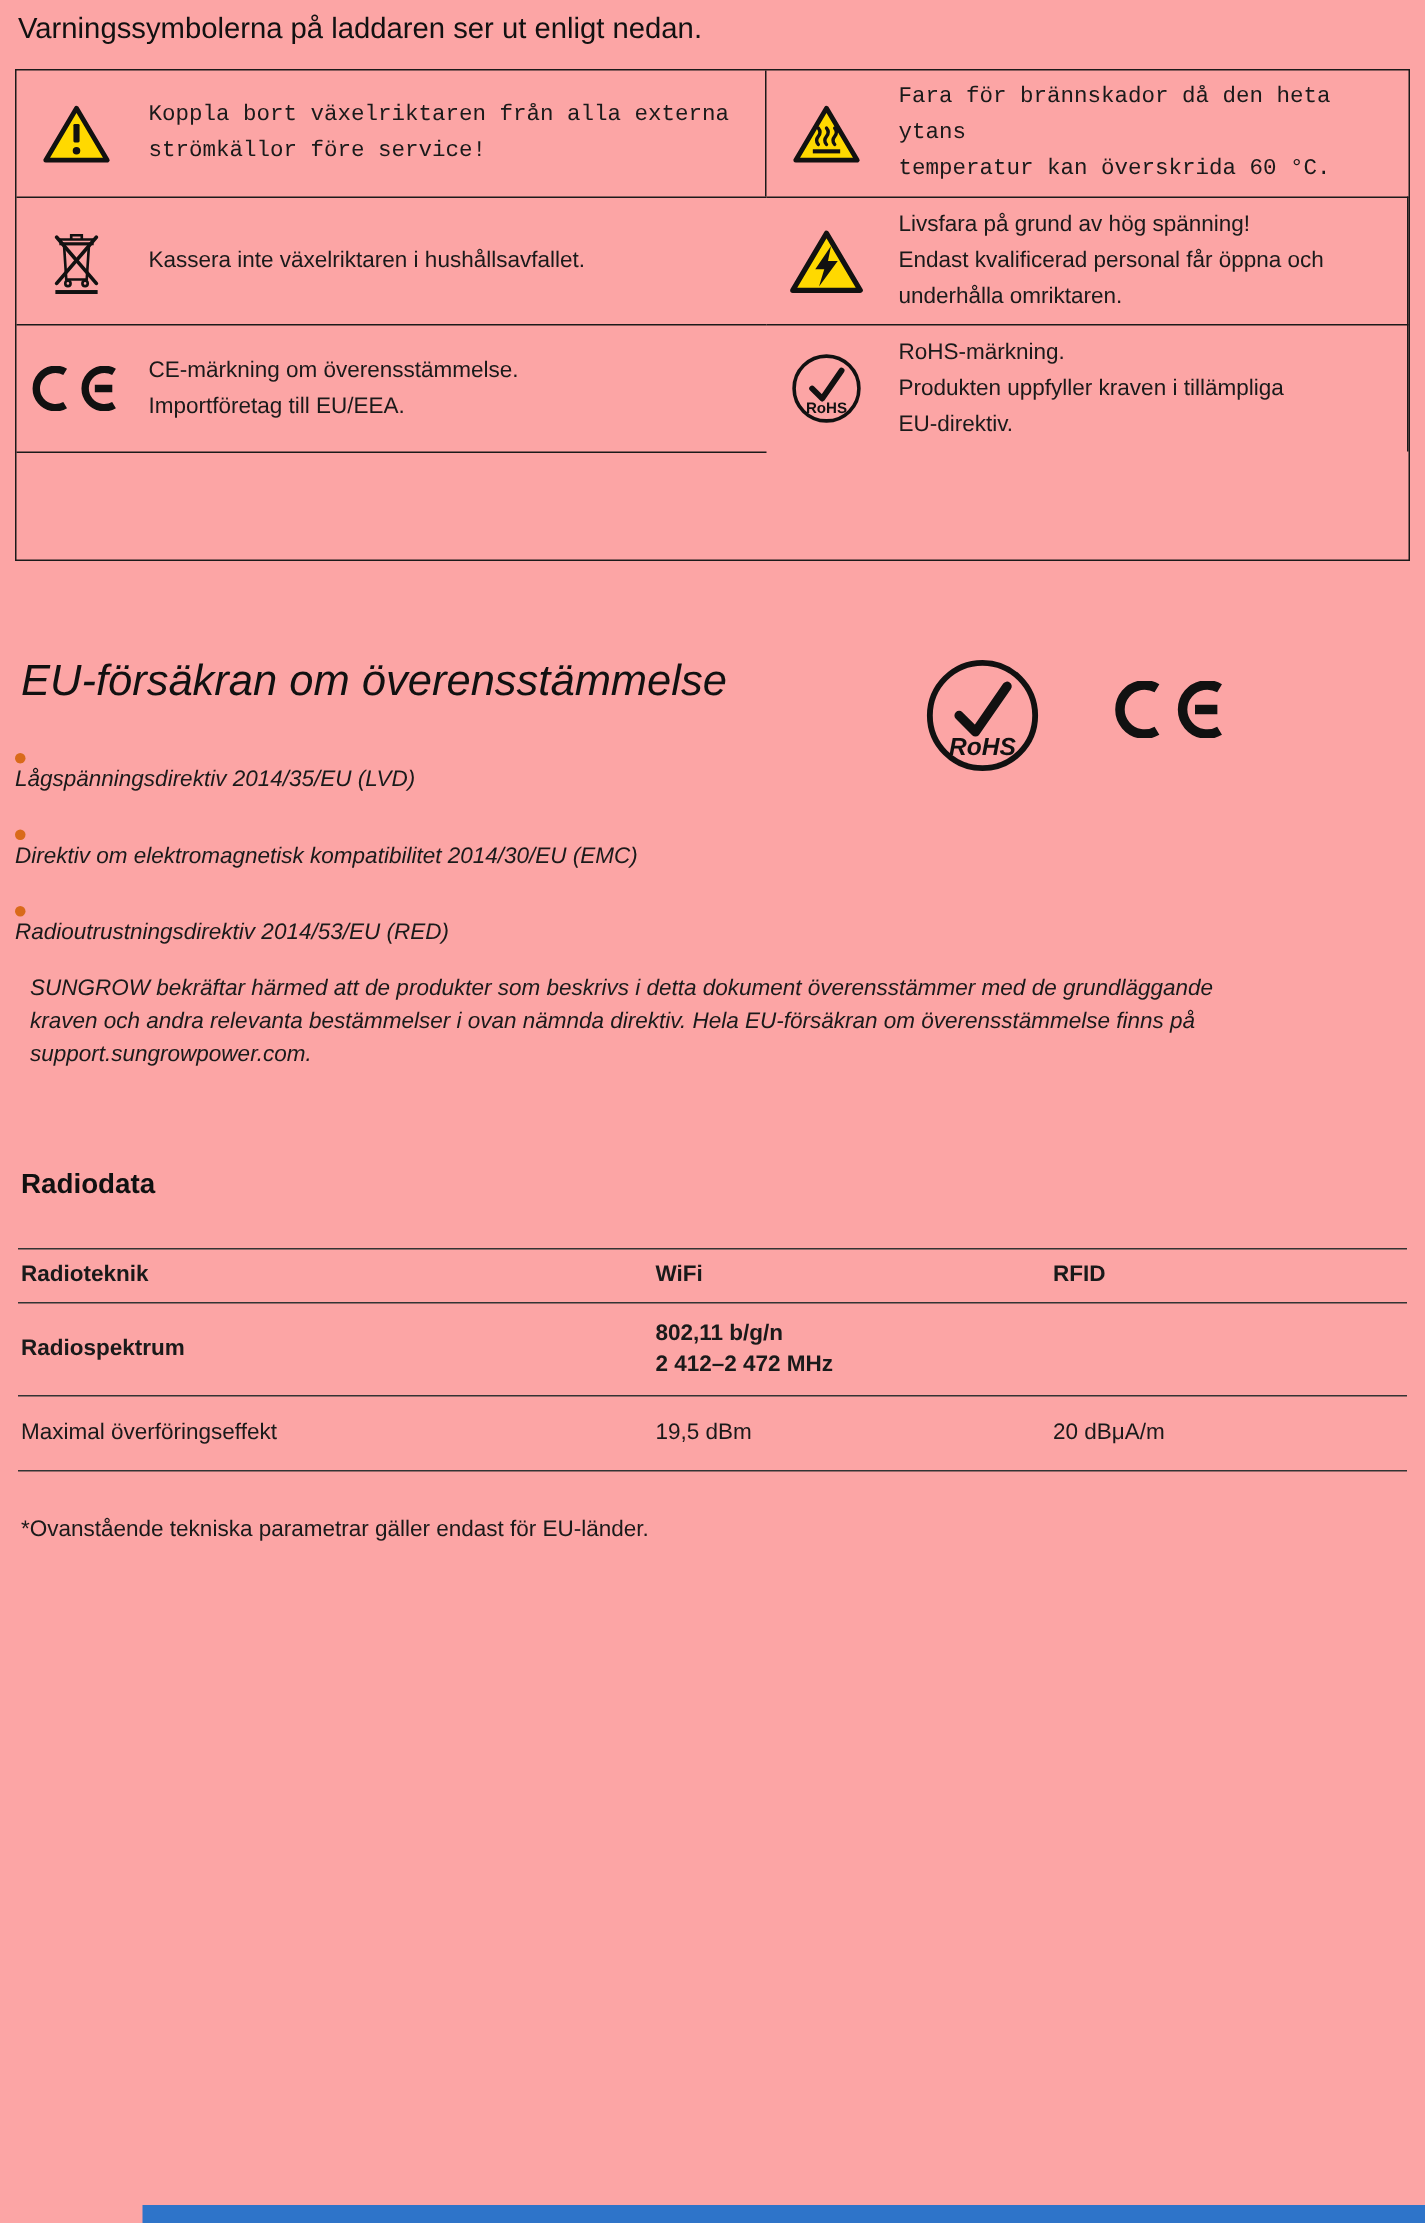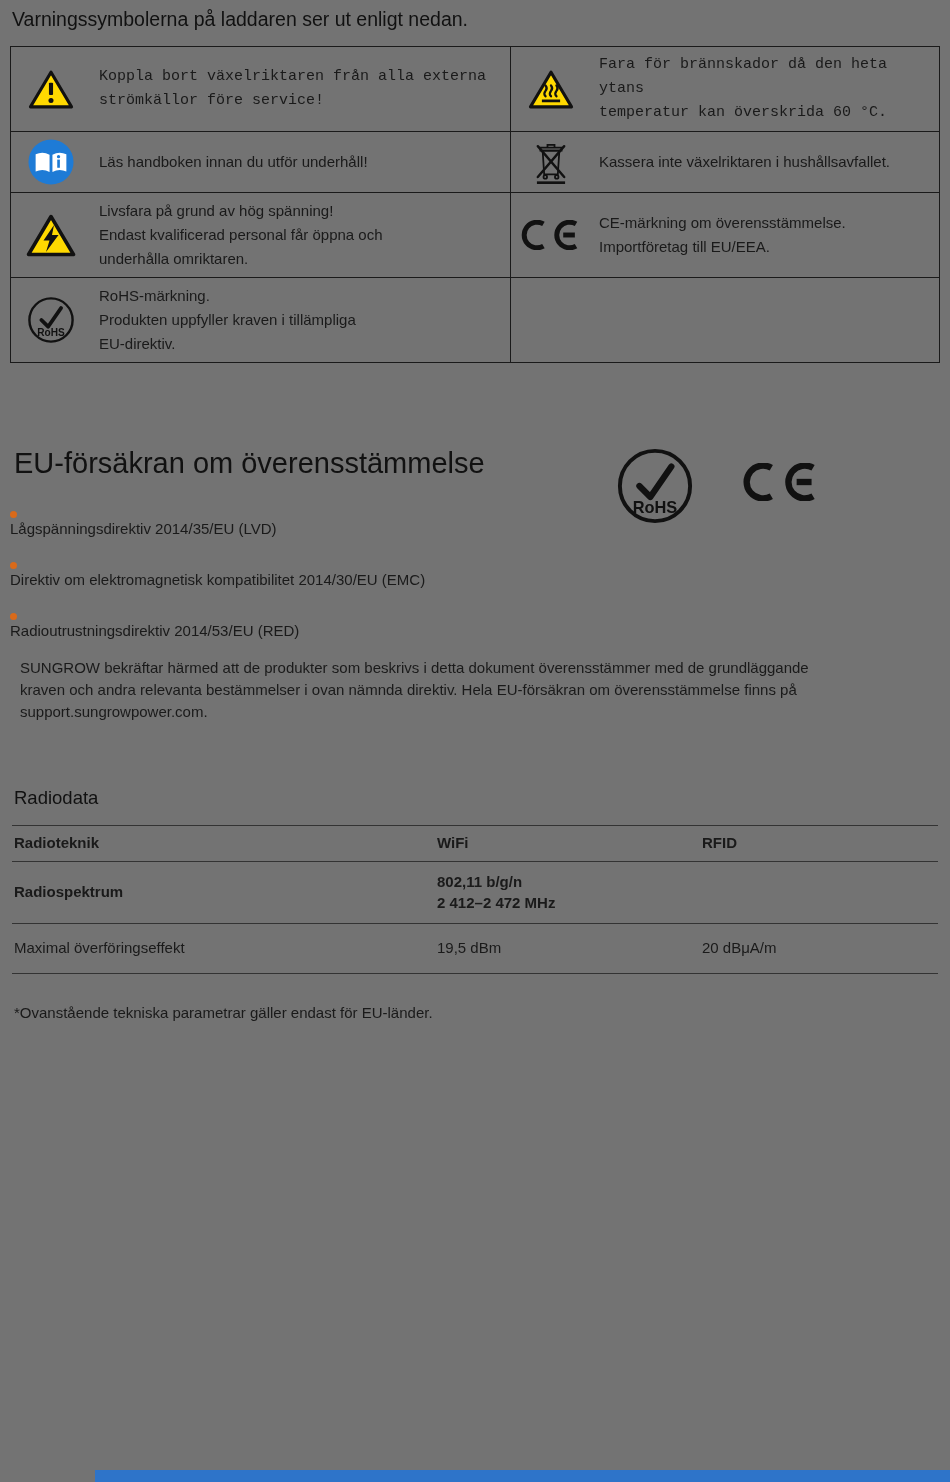--- a/index.html
+++ b/index.html
@@ -1,45 +1,45 @@
 <!DOCTYPE html>
 <html style="--warning-yellow: #FFD900; --manual-blue: #1E7BD6; --bullet-orange: #D96A1A; --footer-blue: #2E74C9;"><head>
 <meta charset="utf-8">
 <style>
   * { margin:0; padding:0; box-sizing:border-box; }
   html,body { background:#ffffff; }
   body { font-family:"Liberation Sans", sans-serif; color:#1a1a1a; }
-  .page { position:relative; width:950px; height:1482px; background:#737373; overflow:hidden; }
+  .page { position:relative; width:950px; height:1482px; background:#fca5a5; overflow:hidden; }
 
   .intro-heading { padding:8px 0 0 12px; font-size:19.5px; font-weight:400; color:#111; }
 
   
   .sym-table { margin:15px 10px 0 10px; border:1.6px solid #1a1a1a; display:grid; grid-template-columns:500px 1fr; }
   .sym-cell { display:flex; align-items:center; padding:6px 8px 6px 2px; border-top:1.6px solid #1a1a1a; }
   .sym-cell.first { border-top:none;font-family:Liberation Mono, monospace; }
   .sym-cell.left { border-right:1.6px solid #1a1a1a; }
   .r1 { min-height:70px; } .r2 { min-height:60px; } .r3 { min-height:80px; } .r4 { min-height:72px; }
   .sym-icon { flex:0 0 76px; display:flex; align-items:center; justify-content:center; }
   .sym-text { font-size:15px; line-height:1.6; white-space:pre-line; margin-left:10px; }
 
   
-  .eu-section { position:relative; margin-top:84px; }
+  .eu-section { position:relative; margin-top:64px;font-style:italic; }
   .eu-heading { margin-left:14px; font-size:29px; font-weight:400; color:#111; }
   .logo-rohs { position:absolute; left:616px; top:0px; }
   .logo-ce { position:absolute; left:740px; top:16px; }
   .eu-intro { margin:22px 0 0 18px; font-size:15px; }
   .bullets { margin-top:24px; }
   .bullet { display:flex; margin:0 14px 16px 10px;flex-direction:column; }
   .bullet-dot { flex:0 0 7px; width:7px; height:7px; border-radius:50%; background:var(--bullet-orange,#D96A1A); margin:7px 7px 0 0; }
   .bullet-text { font-size:15px; line-height:21px; white-space:pre-line; }
   .eu-statement { margin:12px 28px 0 20px; font-size:15px; line-height:22px; white-space:pre-line; }
 
   
-  .radio-heading { margin:64px 0 0 14px; font-size:18.5px; font-weight:400; color:#111; }
-  .radio-table { margin:16px 12px 0 12px; border-top:1.6px solid #333; }
+  .radio-heading { margin:64px 0 0 14px; font-size:18.5px; font-weight:700; color:#111; }
+  .radio-table { margin:32px 12px 0 12px; border-top:1.6px solid #333; }
   .radio-row { display:grid; grid-template-columns:423px 265px 1fr; border-bottom:1.6px solid #333; align-items:center; }
   .radio-row.head { min-height:36px; }
   .radio-row.head .c { font-weight:bold; }
   .radio-row .c { font-size:15px; padding:7px 4px 7px 2px; white-space:pre-line; line-height:1.35; }
   .row-a { min-height:62px;font-weight:bold; } .row-b { min-height:50px; }
   .radio-footnote { margin:30px 0 0 14px; font-size:15px; }
 
   .footer-bar { position:absolute; left:95px; right:0; bottom:0; height:12px; background:var(--footer-blue,#2E74C9); }
 
   svg text { font-family:"Liberation Sans", sans-serif; }
@@ -73,32 +73,20 @@
             <path d="M50 36 q 5 6 0 12 q -5 6 0 12"></path>
             <path d="M62 36 q 5 6 0 12 q -5 6 0 12"></path>
           </g>
           <rect x="30" y="67" width="40" height="6" fill="#111"></rect>
         </svg>
       </span>
       <span class="sym-text">Fara för brännskador då den heta ytans
 temperatur kan överskrida 60 °C.</span>
     </div>
 
-    <div class="sym-cell left r2">
-      <span class="sym-icon">
-        <svg viewBox="0 0 100 100" width="48" height="48">
-          <circle cx="50" cy="50" r="47" fill="var(--manual-blue,#1E7BD6)"></circle>
-          <path d="M18 34 Q33 27 47 35 L47 71 Q33 63 18 70 Z" fill="#fff"></path>
-          <path d="M82 34 Q67 27 53 35 L53 71 Q67 63 82 70 Z" fill="#fff"></path>
-          <rect x="63" y="45" width="5.5" height="17" fill="var(--manual-blue,#1E7BD6)"></rect>
-          <circle cx="65.7" cy="39" r="3.4" fill="var(--manual-blue,#1E7BD6)"></circle>
-        </svg>
-      </span>
-      <span class="sym-text">Läs handboken innan du utför underhåll!</span>
-    </div>
     <div class="sym-cell r2">
       <span class="sym-icon">
         <svg viewBox="0 0 100 104" width="44" height="46">
           <g fill="none" stroke="#111" stroke-width="4">
             <path d="M31 26 L69 26 L65.5 80 L34.5 80 Z"></path>
             <path d="M26 26 L74 26 L74 19.5 L26 19.5 Z"></path>
             <path d="M42 19.5 L42 13 L58 13 L58 19.5"></path>
             <circle cx="37" cy="86" r="4"></circle>
             <circle cx="63" cy="86" r="4"></circle>
           </g>

